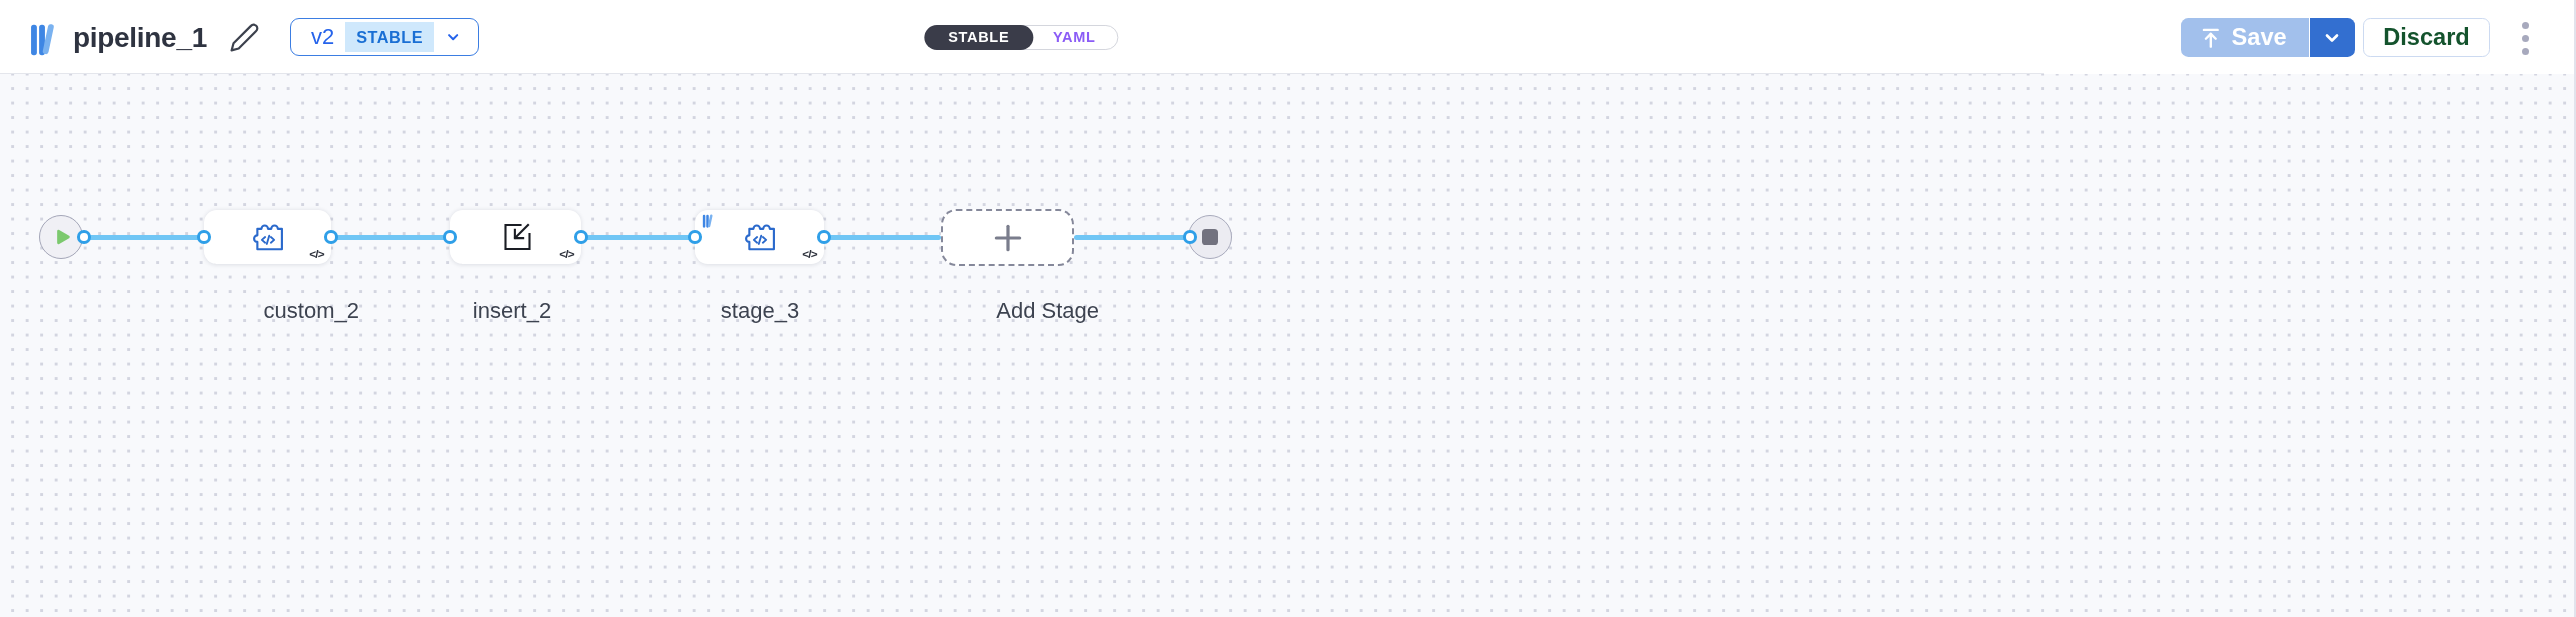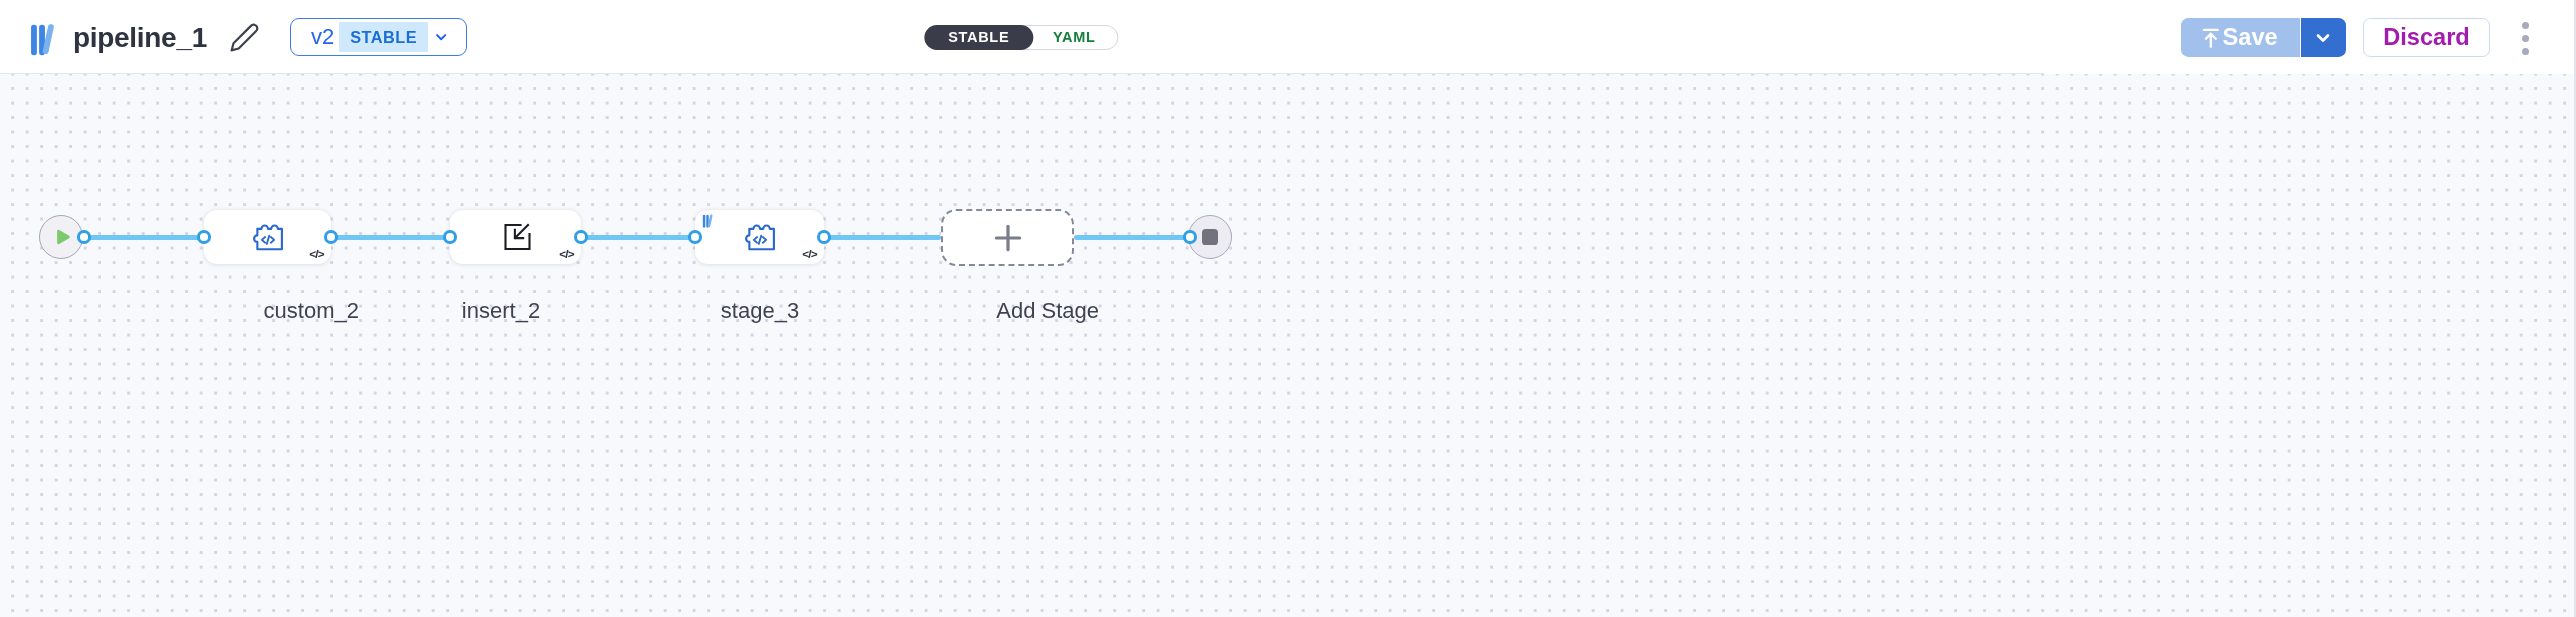--- a/index.html
+++ b/index.html
@@ -11,45 +11,45 @@
             background:#ffffff; border-bottom:1.8px solid #e4e6ec; z-index:10; }
   .window-right-border { position:absolute; right:0; top:0; width:1.8px; height:617px;
             background:#e2e3ec; z-index:20; }
 
   .logo { position:absolute; left:30px; top:23px; }
   .page-title { position:absolute; left:73px; top:20px; font-size:28px; font-weight:700;
                 color:#2e3340; letter-spacing:-0.3px; line-height:36px; }
   .edit-pencil { position:absolute; left:229px; top:22px; cursor:pointer; }
 
   .version-btn { position:absolute; left:290px; top:18px; height:38px;
-                 display:flex; align-items:center; gap:5px; padding:0 16.3px 0 20px;
+                 display:flex; align-items:center; gap:11px; padding:0 16.3px 0 20px;
                  border:1.8px solid #3b7de2; border-radius:9px; background:#fff; cursor:pointer; }
   .version-label { font-size:22px; color:#2563eb; font-weight:500; }
   .version-badge { font-size:16.3px; font-weight:700; letter-spacing:0.5px; color:#1a6fd4;
                    background:#cfe8fc; padding:5.4px 11px; border-radius:0; }
 
   .view-toggle { position:absolute; left:50%; transform:translateX(-50%); top:25.4px;
                  display:flex; align-items:center; height:24.5px;
                  border:1.8px solid #d4d6dd; border-radius:907px; background:#fff; }
-  .seg { font-size:14.5px; font-weight:700; letter-spacing:0.7px; color:#15803d;
+  .seg { font-size:14.5px; font-weight:700; letter-spacing:0.7px; color:#8b5cf6;
          padding:0 22px; line-height:21px; cursor:pointer; }
   .seg.active { background:#3a3c49; color:#fff; border-radius:907px; margin:-1.8px;
                 line-height:24.5px; padding:0 23.6px; }
 
   .save-group { position:absolute; left:2181px; top:18px; height:39px; display:flex;
                 border-radius:7.3px; overflow:hidden; }
   .save-main { background:#a2c0ec; color:#fff; font-size:23.6px; font-weight:700;
-               display:flex; align-items:center; gap:0; padding:0 22px 0 18px;
+               display:flex; align-items:center; gap:9px; padding:0 22px 0 18px;
                border-right:1.8px solid #ffffff; cursor:default; }
   .save-caret { background:#336fd0; width:45px; display:flex; align-items:center;
                 justify-content:center; cursor:pointer; }
 
   .discard-btn { position:absolute; left:2363px; top:18px; height:39px; width:127px;
                  background:#fff; border:1.8px solid #ccdaf1; border-radius:7.3px;
-                 color:#a21caf; font-size:23.6px; font-weight:700;
+                 color:#14532d; font-size:23.6px; font-weight:700;
                  display:flex; align-items:center; justify-content:center; cursor:default; }
 
   .kebab { position:absolute; left:2518px; top:22px; width:14.5px; height:33px;
            display:flex; flex-direction:column; align-items:center;
            justify-content:space-between; cursor:pointer; }
   .kebab i { width:7.3px; height:7.3px; border-radius:50%; background:#a7a9bd; }
 
   
   .canvas { position:absolute; left:0; top:74px; width:2576px; height:543px;
             background-color:#f8f9fc;
@@ -221,19 +221,19 @@
   <div class="port" style="left:77px;"></div>
   <div class="port" style="left:197px;"></div>
   <div class="port" style="left:324px;"></div>
   <div class="port" style="left:443px;"></div>
   <div class="port" style="left:574px;"></div>
   <div class="port" style="left:688px;"></div>
   <div class="port" style="left:817px;"></div>
   <div class="port" style="left:1183px;"></div>
 
   <div class="node-label" style="left:177px;text-align:right;">custom_2</div>
-  <div class="node-label" style="left:410px;">insert_2</div>
+  <div class="node-label" style="left:421px;">insert_2</div>
   <div class="node-label" style="left:669px;">stage_3</div>
   <div class="node-label" style="left:917px;text-align:right;">Add Stage</div>
 </div>
 
 <div class="window-right-border"></div>
 
 
 </body></html>

